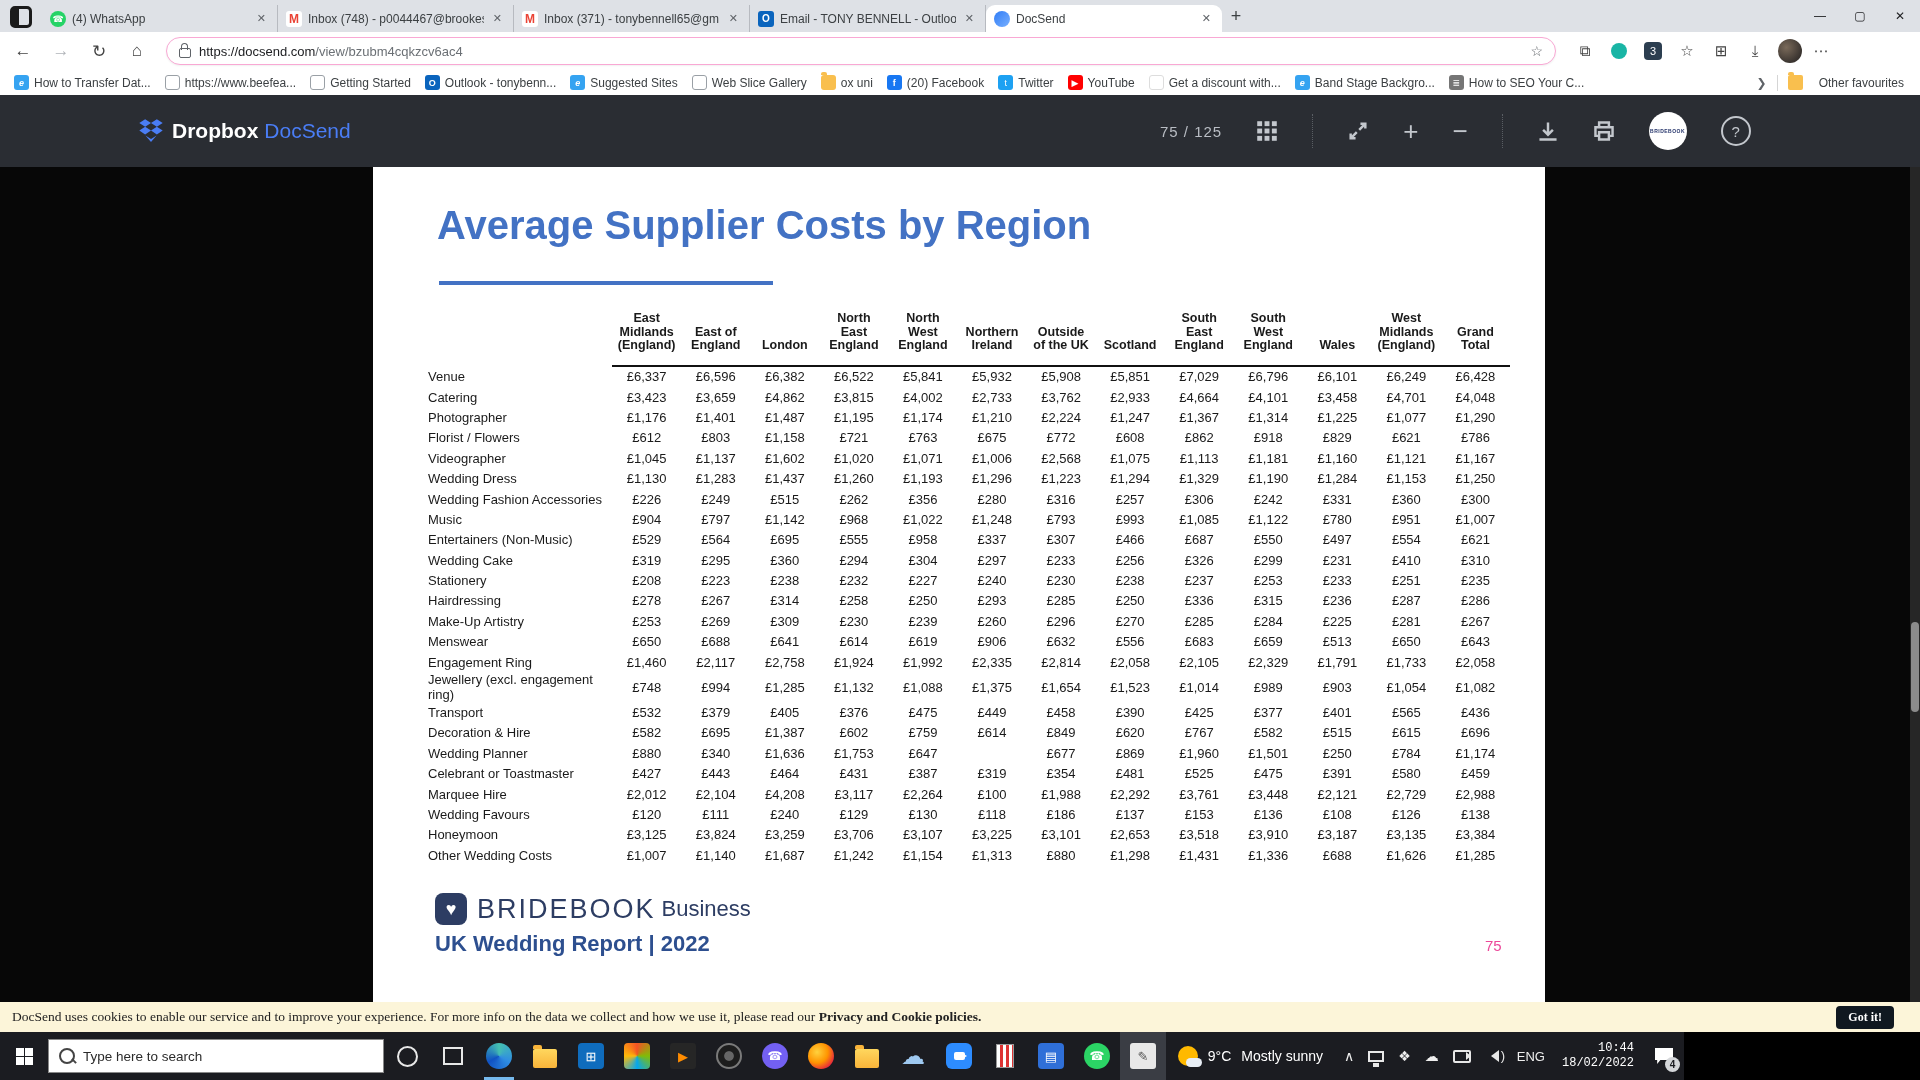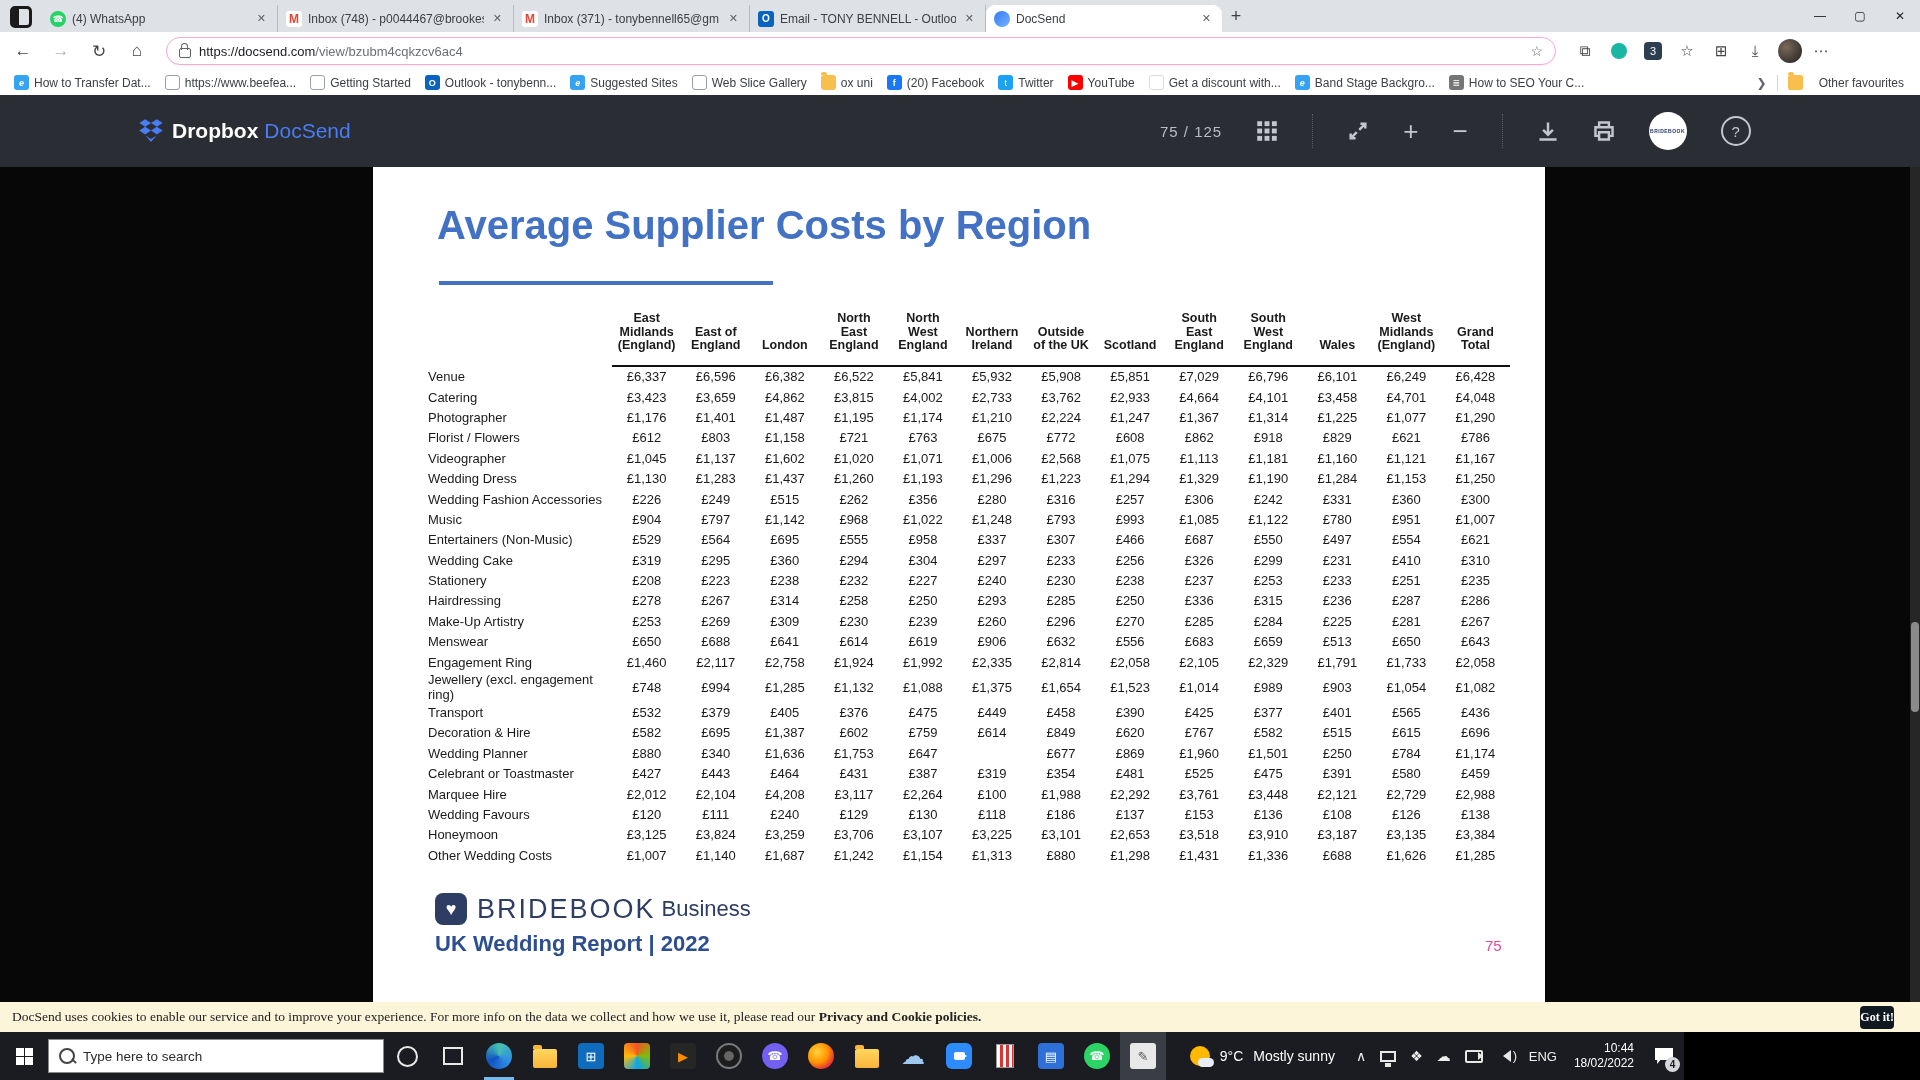--- a/index.html
+++ b/index.html
@@ -88,21 +88,21 @@
   #bb-suffix{font-size:22px;color:#2d3d63;margin-left:6px;font-weight:300;}
   #bb-report{font-size:22px;font-weight:bold;color:#2d4f8f;margin-top:6px;}
   #page-num{position:absolute;left:1112px;top:770px;font-size:15px;color:#ec4899;}
   #v-scroll{position:absolute;right:0;top:0;width:10px;height:835px;background:#262626;}
   #v-thumb{position:absolute;left:1px;top:455px;width:8px;height:90px;background:#8b8b8b;border-radius:4px;}
   
   #cookiebar{position:absolute;left:0;top:1002px;width:1920px;height:30px;background:#fcf5d9;display:flex;align-items:center;font-family:Liberation Serif, serif;}
   #cookie-text{font-size:13.5px;color:#222;margin-left:12px;}
   #cookie-link{font-weight:bold;}
   #gotit{margin-left:auto;margin-right:26px;background:#101820;color:#fff;font-size:12px;font-weight:bold;
-         padding:4px 0;border-radius:4px;}
+         padding:4px 12px;border-radius:4px;}
   
   #taskbar{position:absolute;left:0;top:1032px;width:1684px;height:48px;background:#1b1c21;display:flex;align-items:center;color:#fff;}
   #start{width:48px;height:48px;display:flex;align-items:center;justify-content:center;}
   #start .panes{display:grid;grid-template-columns:8px 8px;grid-template-rows:8px 8px;gap:1px;}
   #start .panes i{background:#fff;}
   #tb-search{width:336px;height:34px;background:#fff;border:1px solid #888;display:flex;align-items:center;box-sizing:border-box;}
   #tb-search .mag{width:12px;height:12px;border:2px solid #444;border-radius:50%;position:relative;margin:0 8px 0 10px;}
   #tb-search .mag:after{content:"";position:absolute;left:10px;top:10px;width:6px;height:2px;background:#444;transform:rotate(45deg);}
   #tb-search .ph{font-size:13.5px;color:#2b2b2b;}
   .tb-ic{width:46px;height:48px;display:flex;align-items:center;justify-content:center;position:relative;}
@@ -134,21 +134,21 @@
   .sun:after{content:"";position:absolute;right:-4px;bottom:-1px;width:16px;height:9px;background:#e8eef5;border-radius:8px;}
   #weather .wtxt{font-size:14px;margin-left:10px;}
   #weather .wdesc{margin-left:10px;}
   .tray-ic{margin:0 7px;display:flex;align-items:center;justify-content:center;color:#eee;font-size:14px;}
   .net{width:16px;height:11px;border:2px solid #e8e8e8;position:relative;box-sizing:border-box;}
   .net:after{content:"";position:absolute;left:3px;bottom:-5px;width:6px;height:2px;background:#e8e8e8;box-shadow:0 2px 0 #e8e8e8;}
   .cam{width:14px;height:9px;border:2px solid #e8e8e8;border-radius:2px;position:relative;}
   .cam:after{content:"";position:absolute;right:-6px;top:0;border:4px solid transparent;border-left:5px solid #e8e8e8;}
   .spk{width:0;height:0;border:6px solid transparent;border-right:8px solid #e8e8e8;position:relative;margin-right:4px;}
   .spk:after{content:")";position:absolute;left:10px;top:-8px;color:#e8e8e8;font-size:13px;}
-  #clock{text-align:right;font-size:12px;line-height:15px;margin:0 10px;}
+  #clock{text-align:right;font-size:12px;line-height:15px;margin:0 10px;font-family:Liberation Mono, monospace;}
   #notif{width:40px;height:48px;display:flex;align-items:center;justify-content:center;position:relative;}
   #notif .pane{width:18px;height:16px;background:#fff;clip-path:polygon(0 0,100% 0,100% 75%,30% 75%,12% 100%,12% 75%,0 75%);}
   #notif .count{position:absolute;right:4px;bottom:8px;width:15px;height:15px;border-radius:50%;background:#d5d7da;color:#1b1c21;
                 font-size:10px;display:flex;align-items:center;justify-content:center;font-weight:bold;}
   svg{display:block;}
 </style>
 </head>
 <body>
 
 <div id="screen">

